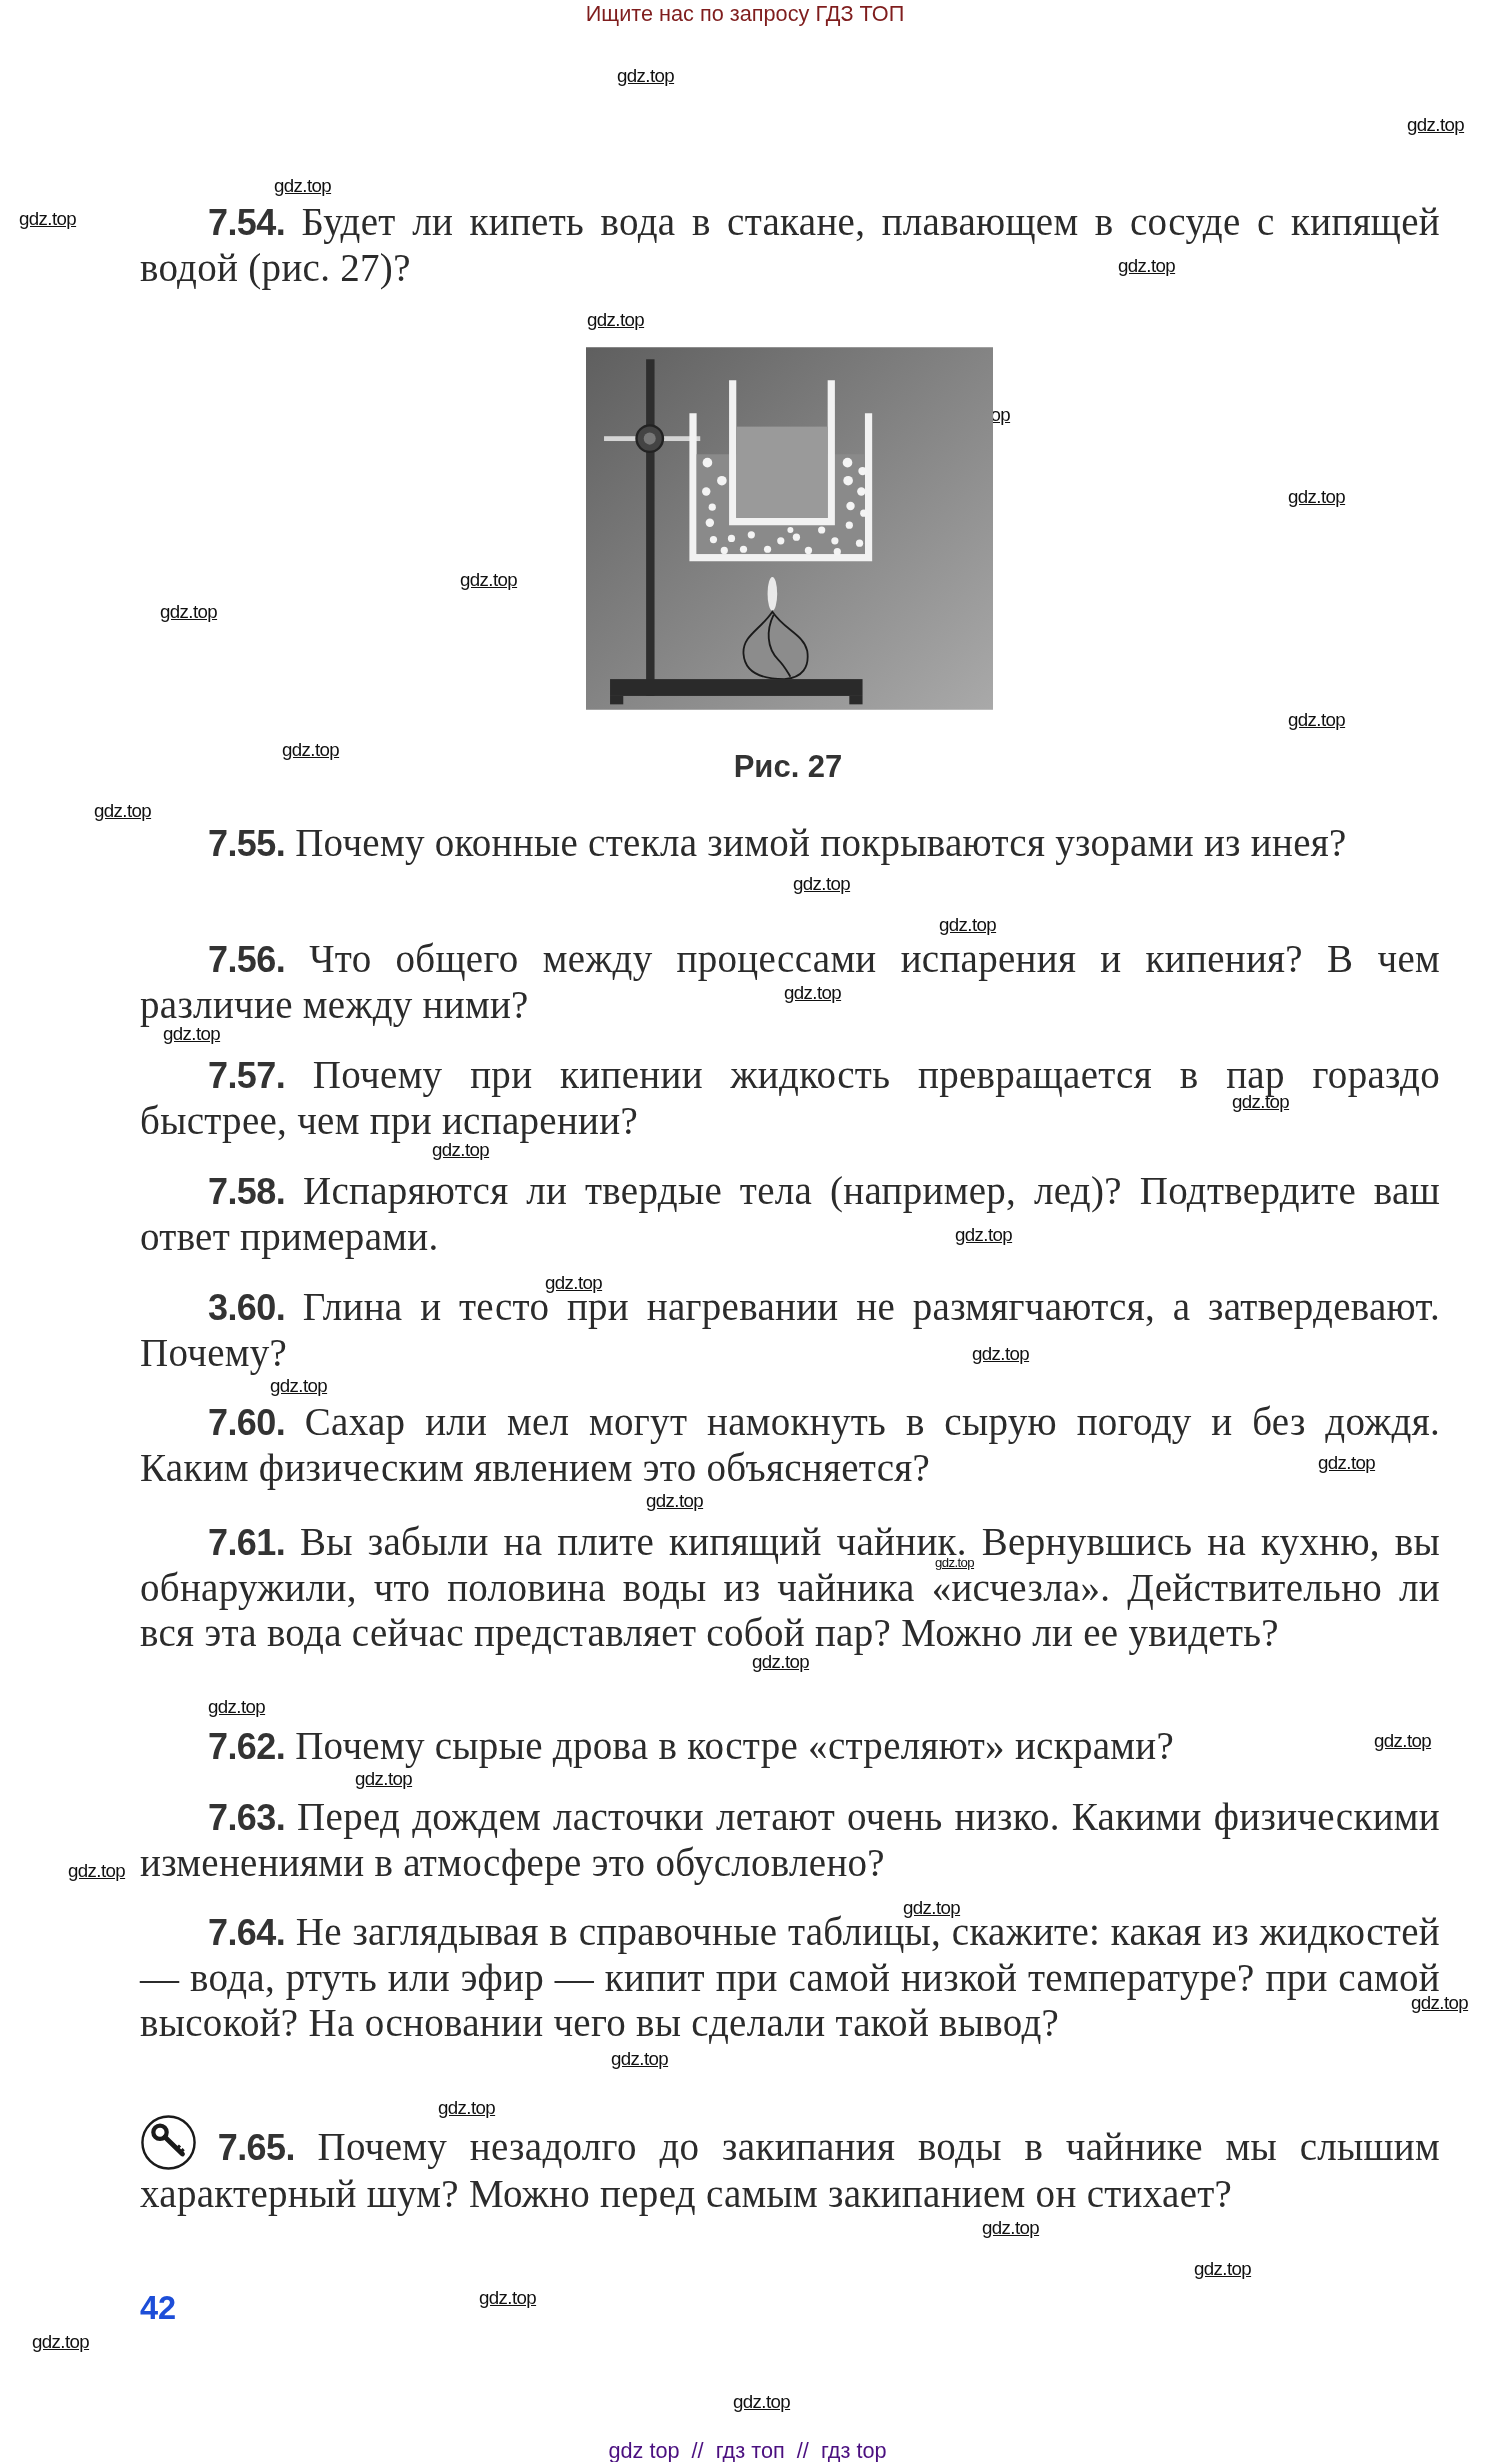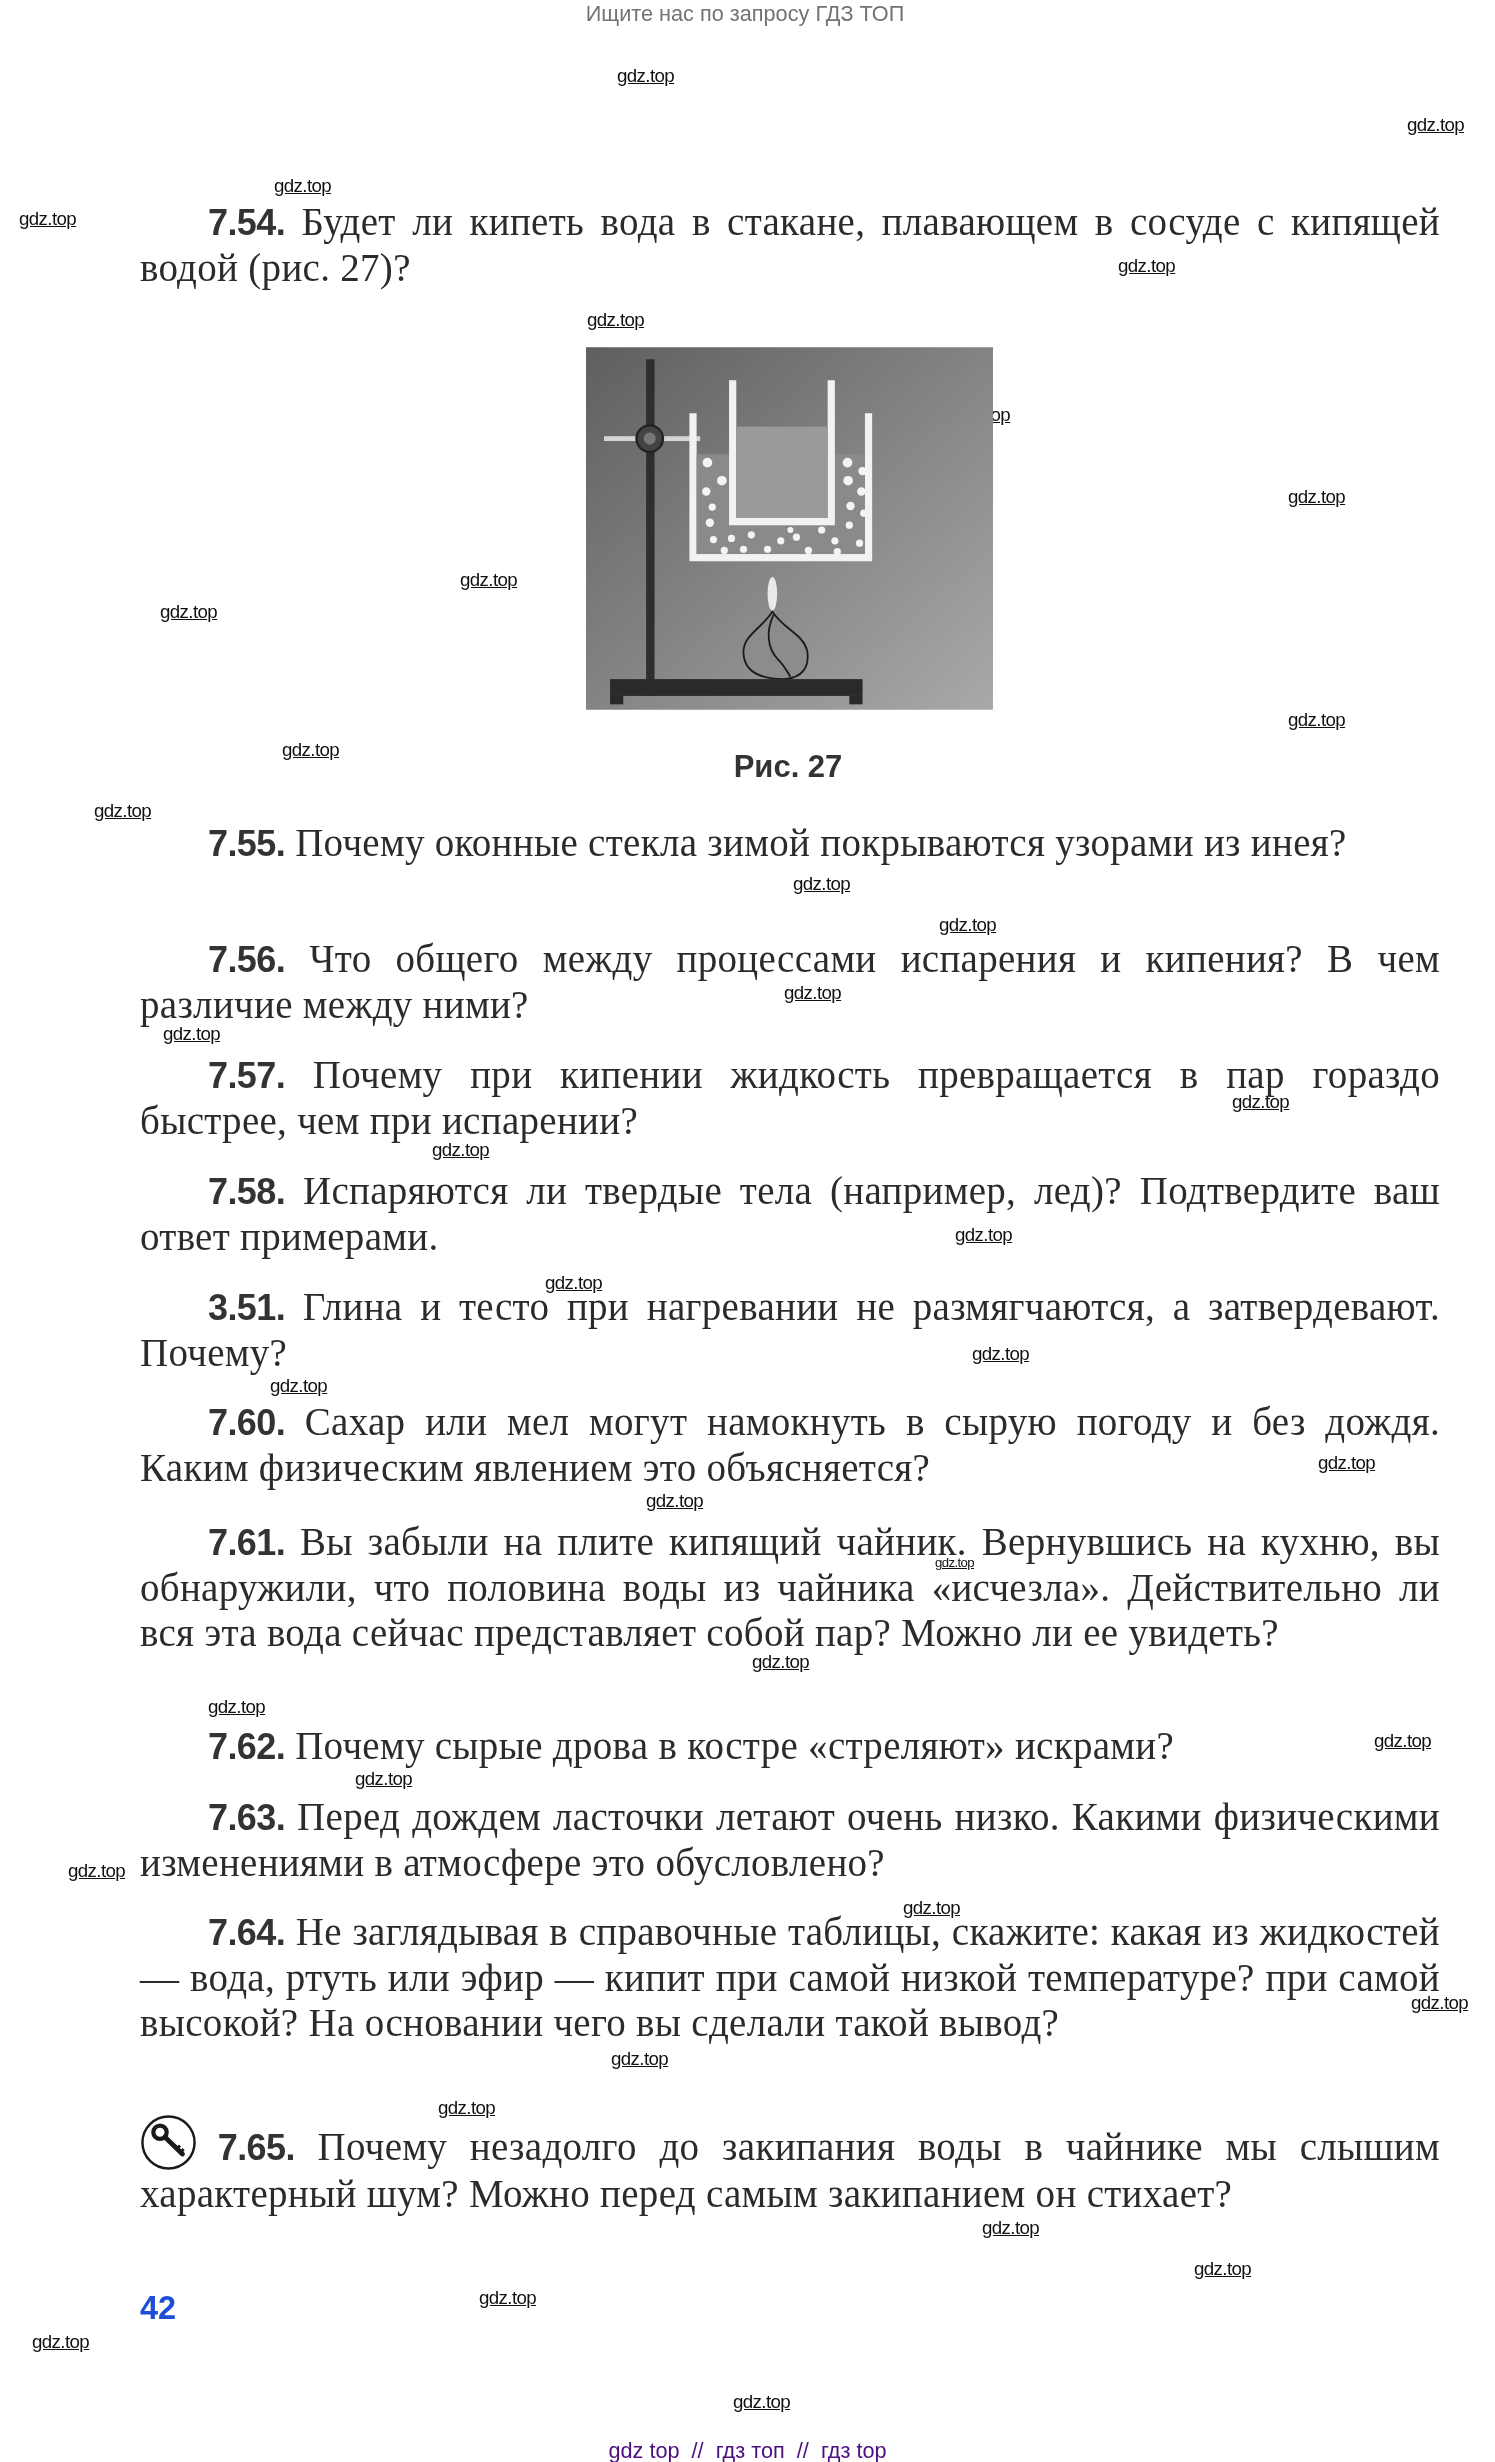--- a/index.html
+++ b/index.html
@@ -1,18 +1,18 @@
 <!DOCTYPE html>
 <html style="font-size:9.6px"><head>
 <meta charset="utf-8">
 <style>
   html, body { margin:0; padding:0; background:#ffffff; }
   body { width:1495px; height:2462px; position:relative; overflow:hidden; }
   .abs { position:absolute; }
-  .hdr { top:1.2px; left:0; width:1490px; text-align:center; font-family:"Liberation Sans", sans-serif; font-size:21.7px; color:#737373; }
+  .hdr { top:1.2px; left:0; width:1490px; text-align:center; font-family:"Liberation Sans", sans-serif; font-size:21.7px; color:#7f1d1d; }
   .ftr { top:2438px; left:0; width:1495px; text-align:center; font-family:"Liberation Sans", sans-serif; font-size:21.7px; color:#4b1080; white-space:pre; }
   .wm { font-family:"Liberation Sans", sans-serif; font-size:18.7px; color:#111; white-space:nowrap; letter-spacing:-0.6px;text-decoration:underline; }
   .wm.small { font-size:13.2px; }
   .task { left:140px; width:1300px; font-family:"Liberation Serif", serif; font-size:39px; line-height:45px; color:#2b2b2b; text-align:justify; letter-spacing:0.3px; }
   .task .num { font-family:"Liberation Sans", sans-serif; font-weight:bold; font-size:36px; color:#333; margin-left:68px; letter-spacing:-0.6px; }
   .task.keyed .num { margin-left:16px; }
   .caption { top:749px; left:728px; width:120px; text-align:center; font-family:"Liberation Sans", sans-serif; font-weight:bold; font-size:31px; color:#333; }
   .pagenum { top:2290px; left:140px; font-family:"Liberation Sans", sans-serif; font-weight:bold; font-size:32.5px; color:#1d4ed8; }
   .figure { left:586px; top:347px; width:407px; height:363px; }
   .keyicon { display:inline-block; width:57px; height:57px; vertical-align:-10.8px; margin-right:4.8px; }
@@ -145,21 +145,21 @@
   <span class="num">7.57.</span>
   <span>Почему при кипении жидкость превращается в пар гораздо быстрее, чем при испарении?</span>
 </div>
 
 <div class="abs task" style="top:1168px;">
   <span class="num">7.58.</span>
   <span>Испаряются ли твердые тела (например, лед)? Подтвердите ваш ответ примерами.</span>
 </div>
 
 <div class="abs task" style="top:1284px;">
-  <span class="num">3.51.</span>
+  <span class="num">3.60.</span>
   <span>Глина и тесто при нагревании не размягчаются, а затвердевают. Почему?</span>
 </div>
 
 <div class="abs task" style="top:1399px;">
   <span class="num">7.60.</span>
   <span>Сахар или мел могут намокнуть в сырую погоду и без дождя. Каким физическим явлением это объясняется?</span>
 </div>
 
 <div class="abs task" style="top:1519px;">
   <span class="num">7.61.</span>

